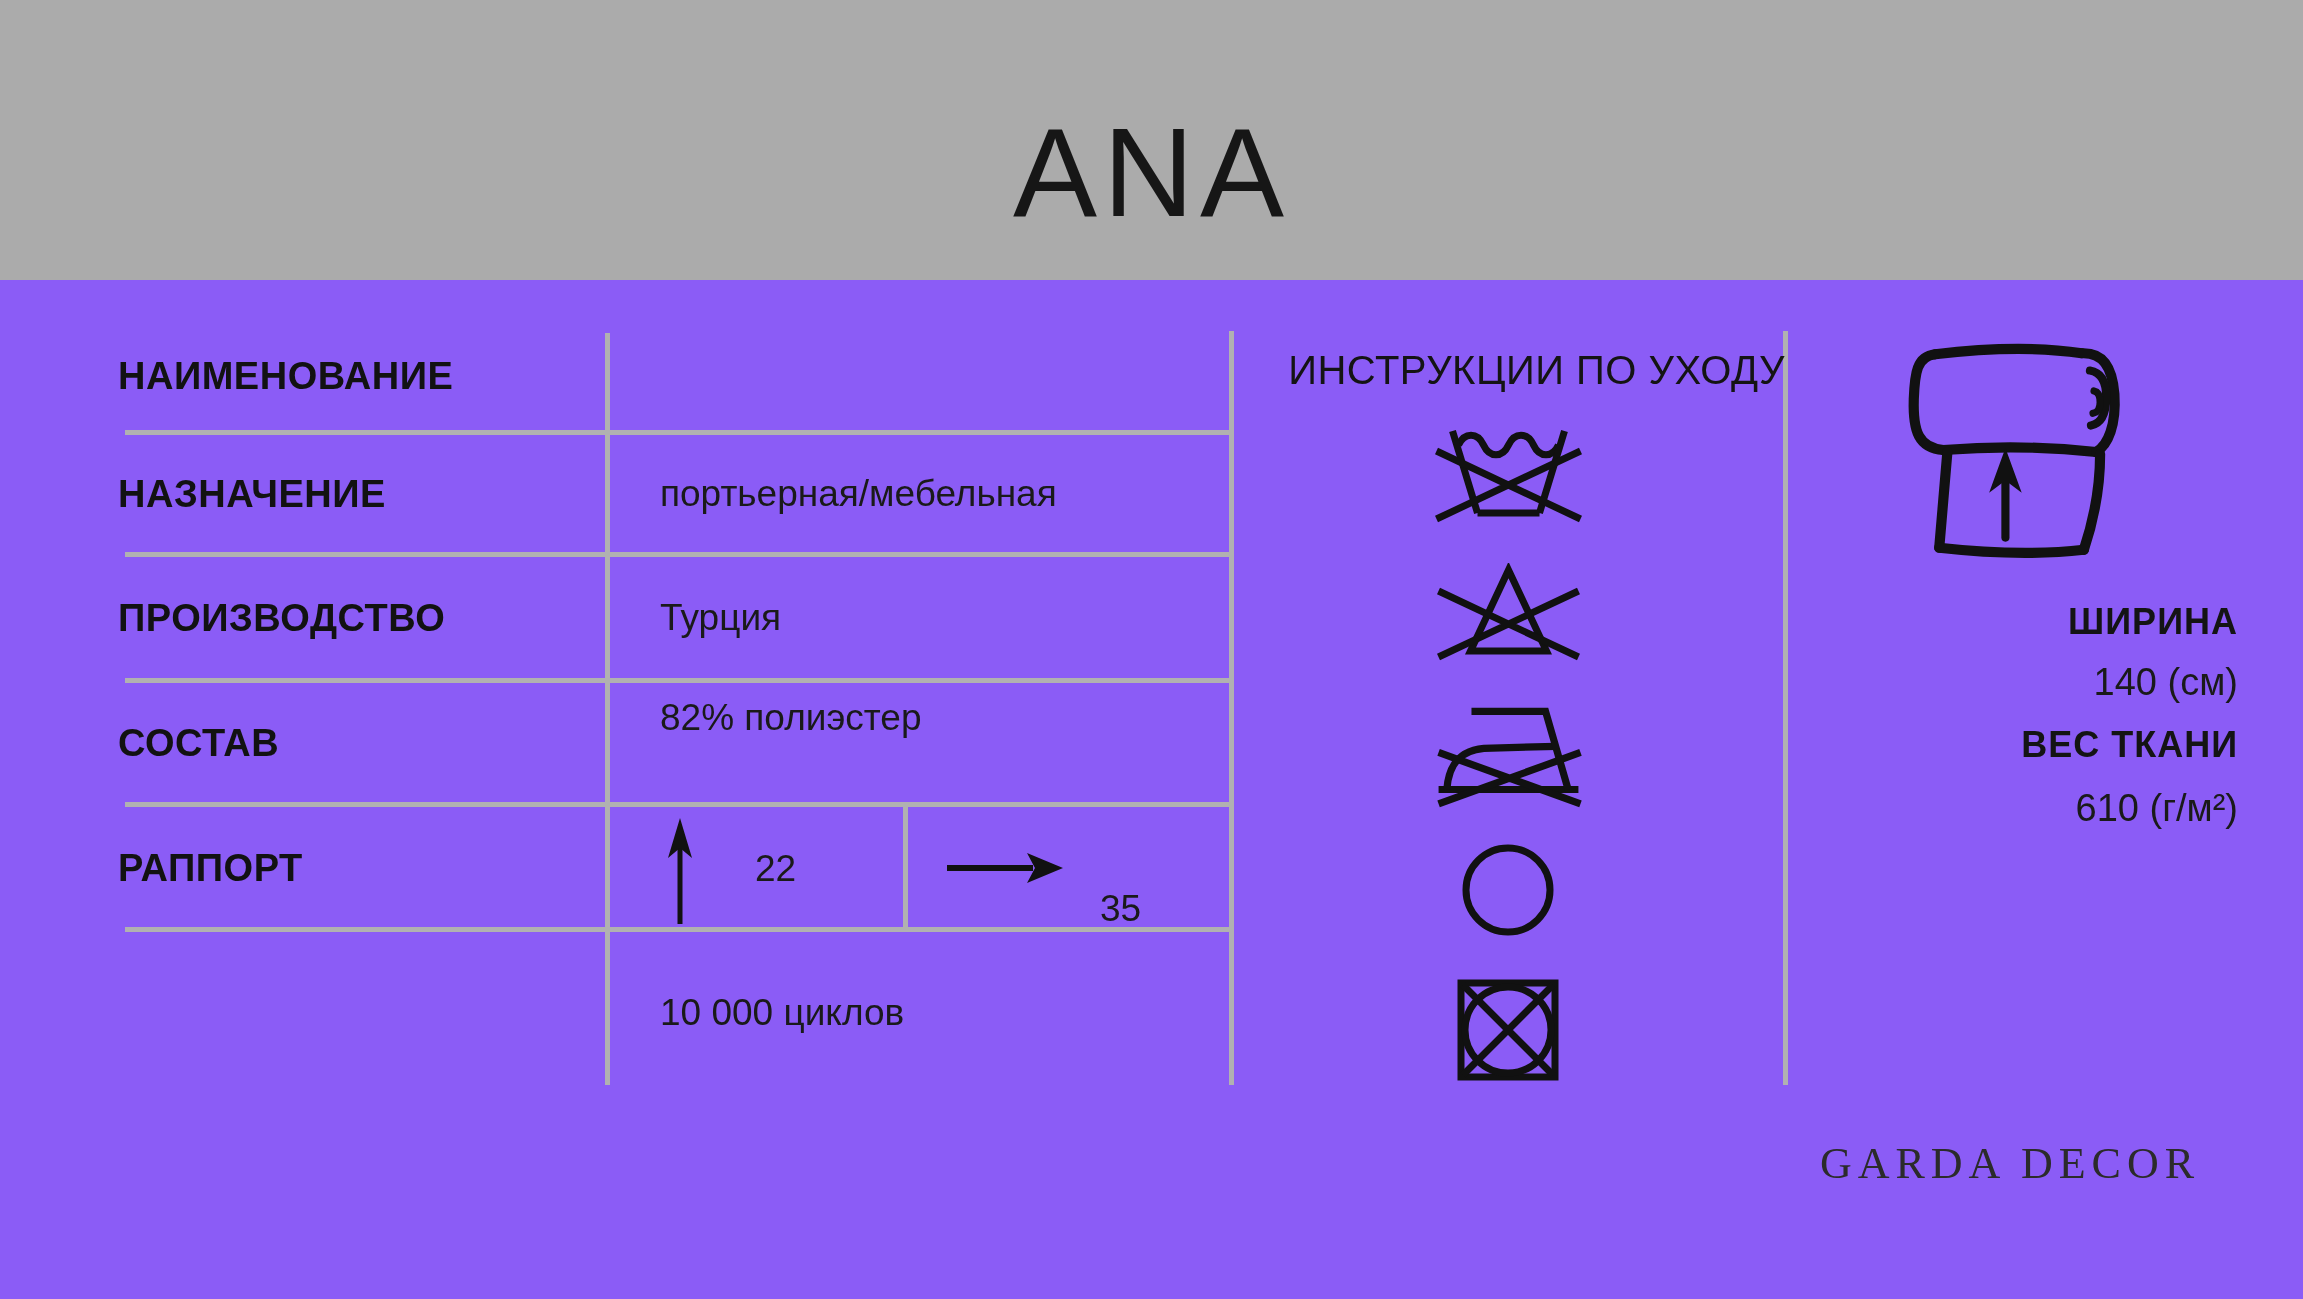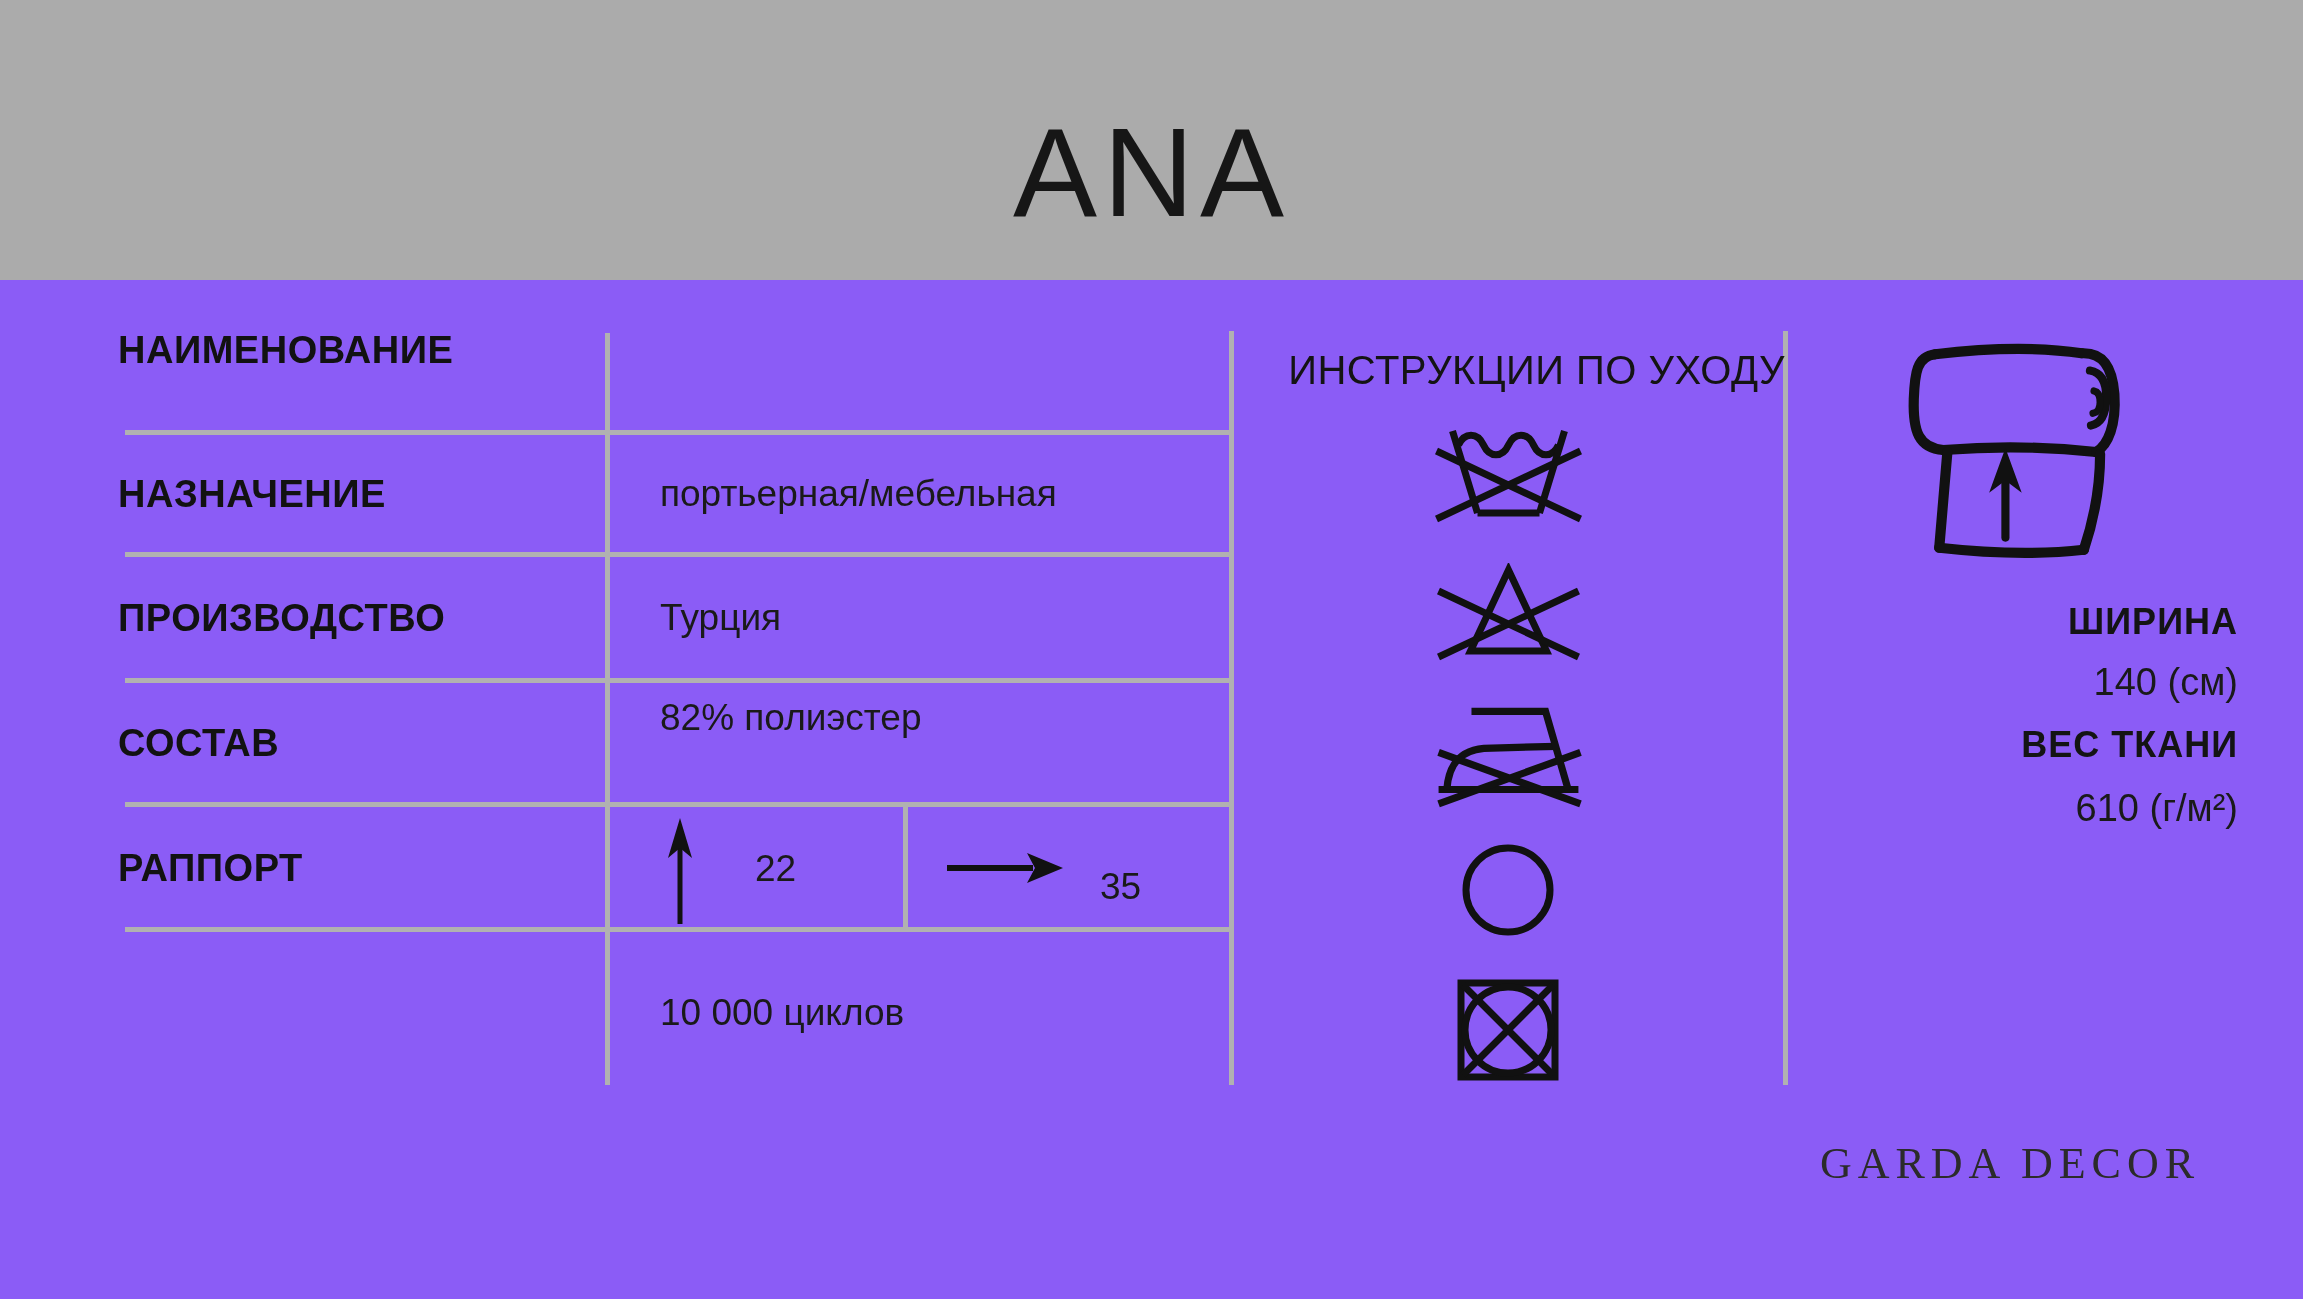--- a/index.html
+++ b/index.html
@@ -48,21 +48,21 @@
   <div class="hline" style="top:430px"></div>
   <div class="hline" style="top:552px"></div>
   <div class="hline" style="top:678px"></div>
   <div class="hline" style="top:802px"></div>
   <div class="hline" style="top:927px"></div>
   <div class="vline" style="left:605px;top:333px;height:752px"></div>
   <div class="vline" style="left:903px;top:806px;height:122px"></div>
   <div class="vline" style="left:1229px;top:331px;height:754px"></div>
   <div class="vline" style="left:1783px;top:331px;height:754px"></div>
 
-  <div class="lbl" style="top:326px">НАИМЕНОВАНИЕ</div>
+  <div class="lbl" style="top:352px">НАИМЕНОВАНИЕ</div>
 
   <div class="lbl" style="top:470px">НАЗНАЧЕНИЕ</div>
   <div class="val" style="top:470px">портьерная/мебельная</div>
 
   <div class="lbl" style="top:594px">ПРОИЗВОДСТВО</div>
   <div class="val" style="top:594px">Турция</div>
 
   <div class="lbl" style="top:719px">СОСТАВ</div>
   <div class="val val2" style="top:692px">
     <div>82% полиэстер</div>
@@ -71,21 +71,21 @@
   <div class="lbl" style="top:844px">РАППОРТ</div>
   <svg class="care-icon" style="left:664px;top:816px" width="32" height="110" viewBox="0 0 30 110">
     <line x1="15" y1="30" x2="15" y2="108" stroke="#111" stroke-width="5"></line>
     <polygon points="15,2 3,42 15,32 27,42" fill="#111"></polygon>
   </svg>
   <div class="val" style="left:755px;top:845px">22</div>
   <svg class="care-icon" style="left:945px;top:850px" width="120" height="36" viewBox="0 0 120 36">
     <line x1="2" y1="18" x2="88" y2="18" stroke="#111" stroke-width="6"></line>
     <polygon points="118,18 82,3 90,18 82,33" fill="#111"></polygon>
   </svg>
-  <div class="val" style="left:1100px;top:863px">35</div>
+  <div class="val" style="left:1100px;top:885px">35</div>
 
   <div class="val" style="top:989px">10 000 циклов</div>
 
   <div class="care-title">ИНСТРУКЦИИ ПО УХОДУ</div>
 
   <svg class="care-icon" style="left:1426px;top:426px" width="165" height="100" viewBox="0 0 160 100" fill="none" stroke="#111" stroke-width="7">
     <path d="M30,19 c6,-13 19,-13 25,0 c6,13 19,13 25,0 c6,-13 19,-13 25,0 c6,13 19,13 25,0"></path>
     <path d="M24,5 L49,87 M136,5 L111,87 M49,87 L111,87"></path>
     <path d="M8,25 L152,93 M152,25 L8,93"></path>
   </svg>

